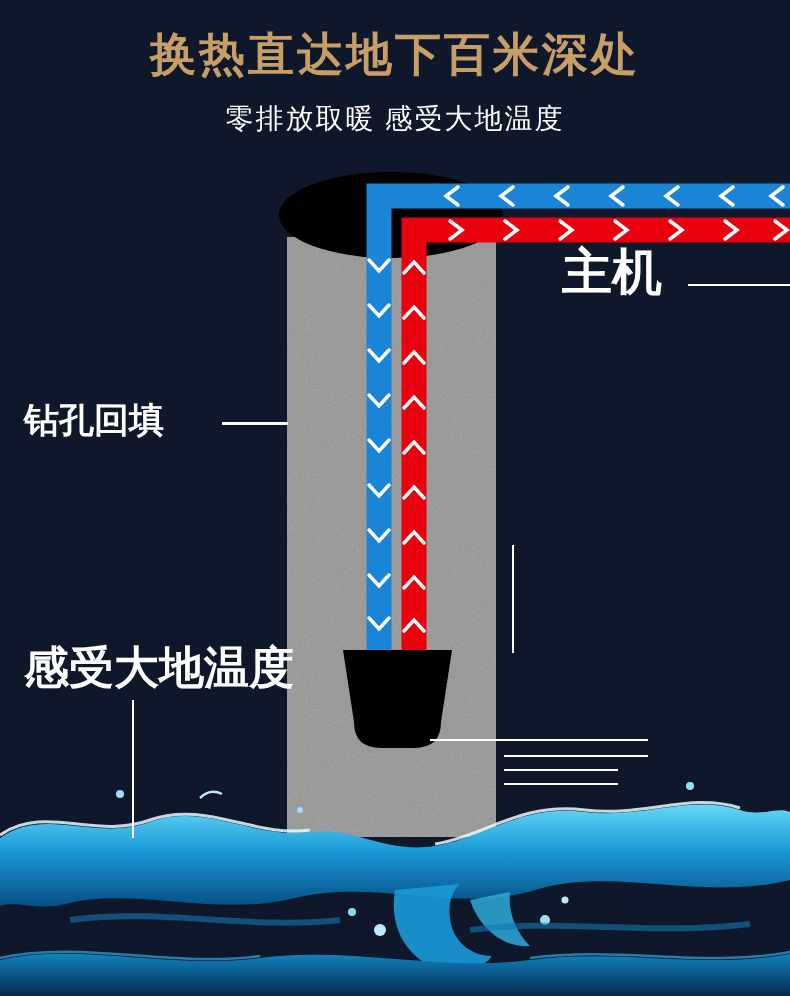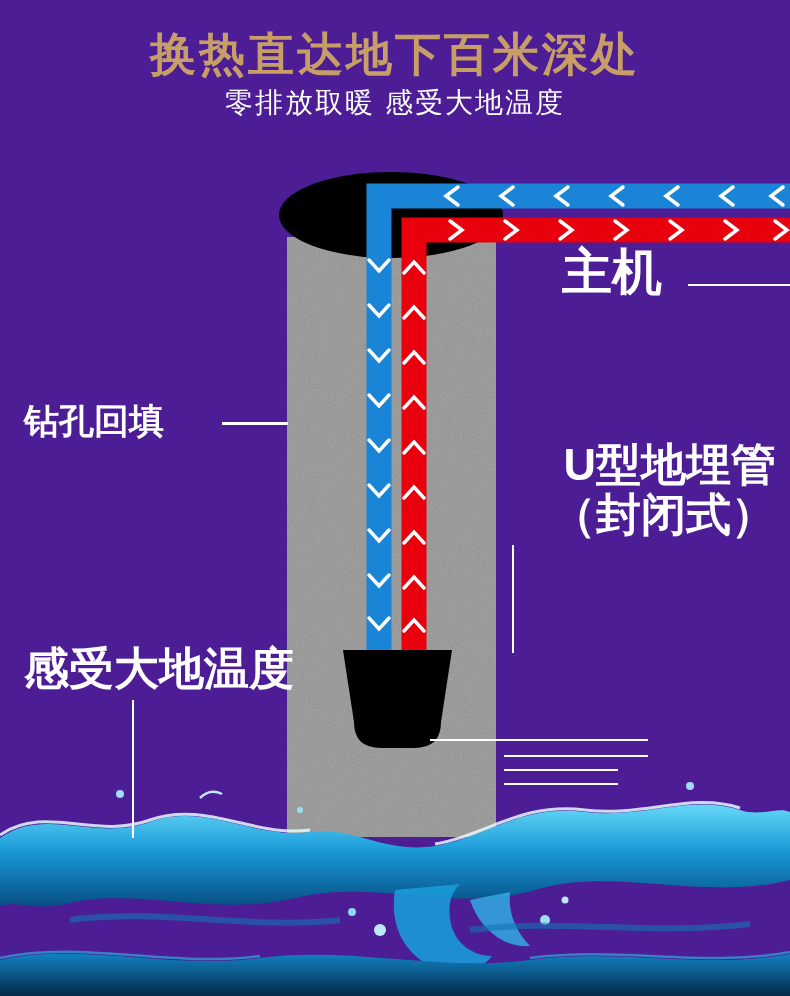--- a/index.html
+++ b/index.html
@@ -1,33 +1,33 @@
 <!DOCTYPE html>
 <html><head>
 <meta charset="utf-8">
 <style>
   html, body { margin: 0; padding: 0; background: #000; }
   .canvas {
     position: relative;
     width: 790px;
     height: 996px;
-    background: #4c1d95;
+    background: #0f172a;
     overflow: hidden;
-    font-family: Liberation Sans, sans-serif;
+    font-family: Liberation Serif, serif;
   }
 
   
   .title {
     position: absolute; top: 24px; left: 0; width: 100%;
     text-align: center; color: #c79e66;
     font-size: 46px; font-weight: bold; letter-spacing: 3px;
     margin: 0;
   }
   .subtitle {
-    position: absolute; top: 84px; left: 0; width: 100%;
+    position: absolute; top: 100px; left: 0; width: 100%;
     text-align: center; color: #ffffff;
     font-size: 28px; font-weight: 400; letter-spacing: 2px;
     margin: 0;
   }
 
   
   .column {
     position: absolute; left: 287px; top: 237px;
     width: 209px; height: 600px; z-index: 1;
   }
@@ -150,24 +150,20 @@
 
     <path d="M343,650 L452,650 L441,722 Q441,748 414,748 L381,748 Q354,748 354,722 Z" fill="#000000"></path>
   </svg>
 
   <div class="label lbl-main-unit">主机</div>
   <div class="line line-main-unit"></div>
 
   <div class="label lbl-borehole">钻孔回填</div>
   <div class="line line-borehole"></div>
 
-  <div class="label lbl-upipe">
-    <div>U型地埋管</div>
-    <div>（封闭式）</div>
-  </div>
   <div class="line line-upipe"></div>
 
   <div class="label lbl-groundwater">感受大地温度</div>
   <div class="line line-groundwater"></div>
 
   <div class="line depth-line-1"></div>
   <div class="line depth-line-2"></div>
   <div class="line depth-line-3"></div>
   <div class="line depth-line-4"></div>
 

